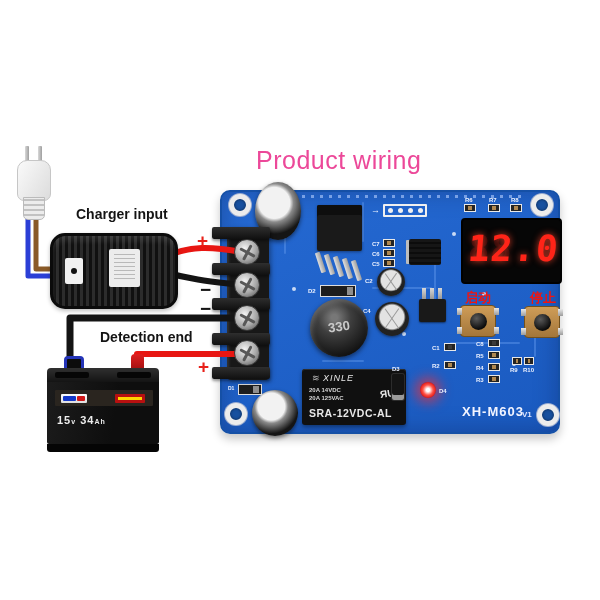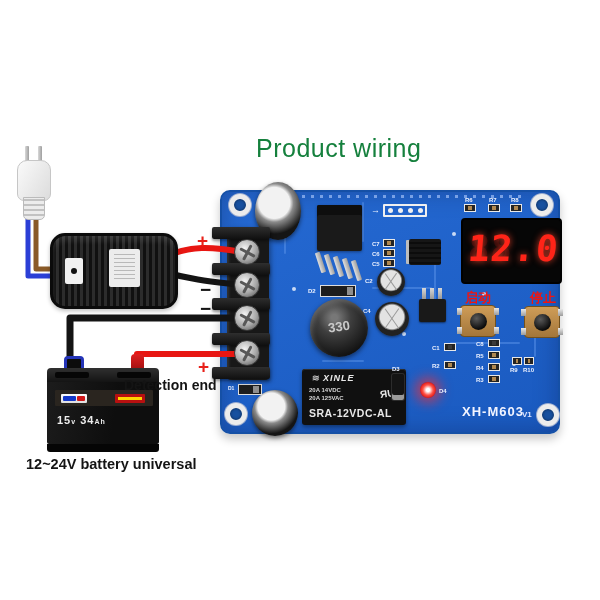--- a/index.html
+++ b/index.html
@@ -4,21 +4,21 @@
 <style>
   html,body{margin:0;padding:0;background:#fff;}
   #page{position:relative;width:600px;height:600px;background:#ffffff;overflow:hidden;
         font-family:"Liberation Sans",sans-serif;}
   .abs{position:absolute;}
   .cap-label{font-weight:bold;color:#141414;font-size:14px;}
   .mark{font-weight:bold;font-size:19px;line-height:1;}
   .mark.red{color:#e8211a;}
   .mark.blk{color:#141414;}
   
-  #title{left:256px;top:134px;width:180px;font-size:25px;letter-spacing:.5px;color:#15803d;}
+  #title{left:256px;top:146px;width:180px;font-size:25px;letter-spacing:.5px;color:#ec4899;}
   
   .prong{width:4px;height:17px;background:linear-gradient(90deg,#d9d9d9,#9f9f9f);border-radius:1px;}
   #plug-body{left:17px;top:160px;width:32px;height:39px;background:linear-gradient(120deg,#fafafa,#dcdcdc);
              border:1px solid #c6c6c6;border-radius:10px 10px 7px 7px;}
   #plug-neck{left:23px;top:197px;width:20px;height:21px;border-radius:0 0 5px 5px;
              background:repeating-linear-gradient(0deg,#ececec 0 3px,#c2c2c2 3px 5px);border:1px solid #bbb;}
   
   #charger{left:50px;top:233px;width:122px;height:70px;border-radius:15px;z-index:8;
            background:repeating-linear-gradient(90deg,#101010 0 3px,#2c2c2c 3px 6px);
            border:3px solid #0b0b0b;box-shadow:inset 0 4px 6px rgba(255,255,255,.12),0 2px 4px rgba(0,0,0,.25);}
@@ -86,21 +86,21 @@
   .tact b{position:absolute;width:5px;height:7px;background:linear-gradient(#e8e8e8,#9c9c9c);}
   .tact b.p1{left:-4px;top:2px;} .tact b.p2{right:-4px;top:2px;}
   .tact b.p3{left:-4px;bottom:2px;} .tact b.p4{right:-4px;bottom:2px;}
   #inductor{left:88px;top:107px;width:58px;height:58px;border-radius:50%;
             background:radial-gradient(circle at 42% 32%,#777 0 6%,#3e3e3e 32%,#101010 78%);
             box-shadow:inset 2px 3px 5px rgba(255,255,255,.22),0 2px 5px rgba(0,0,0,.5);}
   #inductor span{position:absolute;left:0;right:0;top:20px;text-align:center;color:#c9c9c9;
                  font-weight:bold;font-size:13px;transform:rotate(-8deg);}
   #relay{left:80px;top:177px;width:104px;height:56px;background:#101010;border-radius:3px;
          box-shadow:inset 0 1px 0 #2e2e2e,0 2px 4px rgba(0,0,0,.4);color:#e8e8e8;}
-  #relay .brand{position:absolute;left:10px;top:4px;font-size:9px;font-style:italic;font-weight:bold;letter-spacing:1px;}
+  #relay .brand{position:absolute;left:10px;top:4px;font-size:9px;font-style:italic;font-weight:normal;letter-spacing:1px;}
   #relay .sq{color:#bdbdbd;font-style:normal;letter-spacing:0;}
   #relay .ratings{position:absolute;left:7px;top:17px;font-size:6px;line-height:8px;color:#d6d6d6;font-weight:bold;}
   #relay .cert{position:absolute;right:12px;top:19px;font-size:10px;font-weight:bold;transform:rotate(-8deg);}
   #relay .part{position:absolute;left:7px;top:38px;font-size:10.5px;font-weight:bold;letter-spacing:.5px;}
   #d3comp{left:170px;top:182px;width:12px;height:26px;background:#141414;border-radius:2px;
           box-shadow:inset 0 -5px 0 #9a9a9a,0 0 0 1px #2c2c2c;}
   #led{left:198px;top:190px;width:16px;height:16px;border-radius:50%;
        background:radial-gradient(circle,#ffffff 0 15%,#ff5347 45%,#d90d0d 75%);
        box-shadow:0 0 12px 5px rgba(255,45,45,.6);}
   #transistor{left:197px;top:107px;width:27px;height:23px;background:#191919;border-radius:2px;box-shadow:0 1px 2px rgba(0,0,0,.5);}
@@ -146,20 +146,21 @@
     <div id="plug-body" class="abs"></div>
     <div id="plug-neck" class="abs"></div>
   </div>
 
   <div id="charger" class="abs">
     <div id="charger-lbl-s" class="abs">
         <i></i>
       </div>
     <div id="charger-lbl-b" class="abs"></div>
   </div>
+  <div class="abs z9 cap-label" style="left:76px;top:206px;">Charger input</div>
 
   <div id="battery" class="abs">
     <div id="bat-neg" class="abs"></div>
     <div id="bat-pos" class="abs"></div>
     <div id="bat-top" class="abs">
         <i style="left:8px;"></i>
         <i style="right:8px;"></i>
       </div>
     <div id="bat-body" class="abs">
       <div id="bat-strip" class="abs">
@@ -171,22 +172,21 @@
             <i></i>
           </span>
       </div>
       <div id="bat-spec" class="abs">
         <span>15</span><span class="sm">v</span>
         <span>34</span><span class="sm">Ah</span>
       </div>
     </div>
     <div id="bat-foot" class="abs"></div>
   </div>
-  <div class="abs z9 cap-label" style="left:124px;top:329px;margin-top:48px;">Detection end</div>
-  <div class="abs z9 cap-label" style="left:26px;top:456px;font-size:14.5px;">12~24V battery universal</div>
+  <div class="abs z9 cap-label" style="left:100px;top:329px;">Detection end</div>
 
   <div class="abs z9 mark red" style="left:197px;top:231px;">+</div>
   <div class="abs z9 mark blk" style="left:200px;top:280px;">−</div>
   <div class="abs z9 mark blk" style="left:200px;top:299px;">−</div>
   <div class="abs z9 mark red" style="left:198px;top:357px;">+</div>
 
   <div id="board" class="abs">
 
     <div class="trace" style="left:140px;top:10px;width:2px;height:40px;"></div>
     <div class="trace" style="left:150px;top:95px;width:60px;height:2px;"></div>

